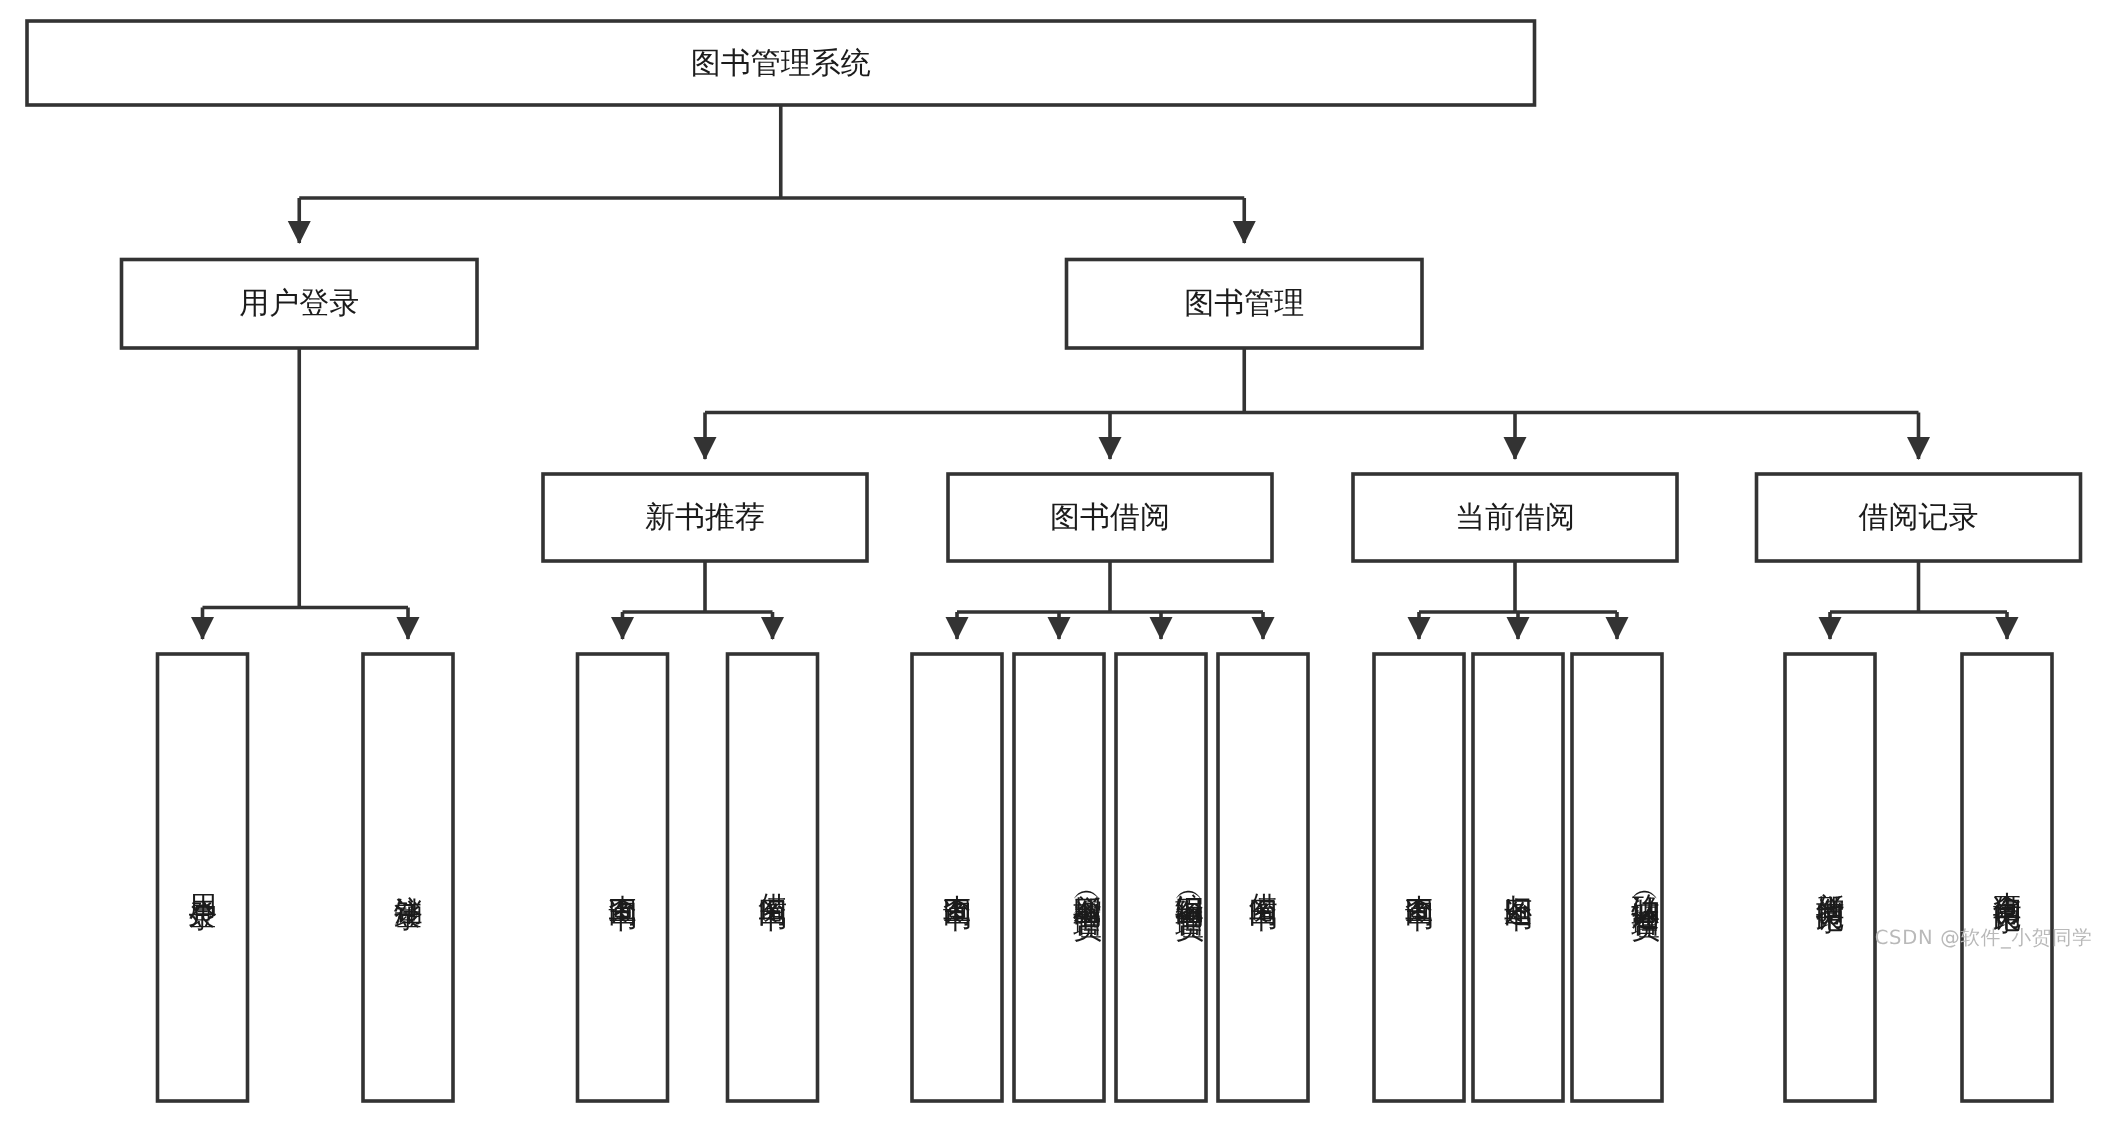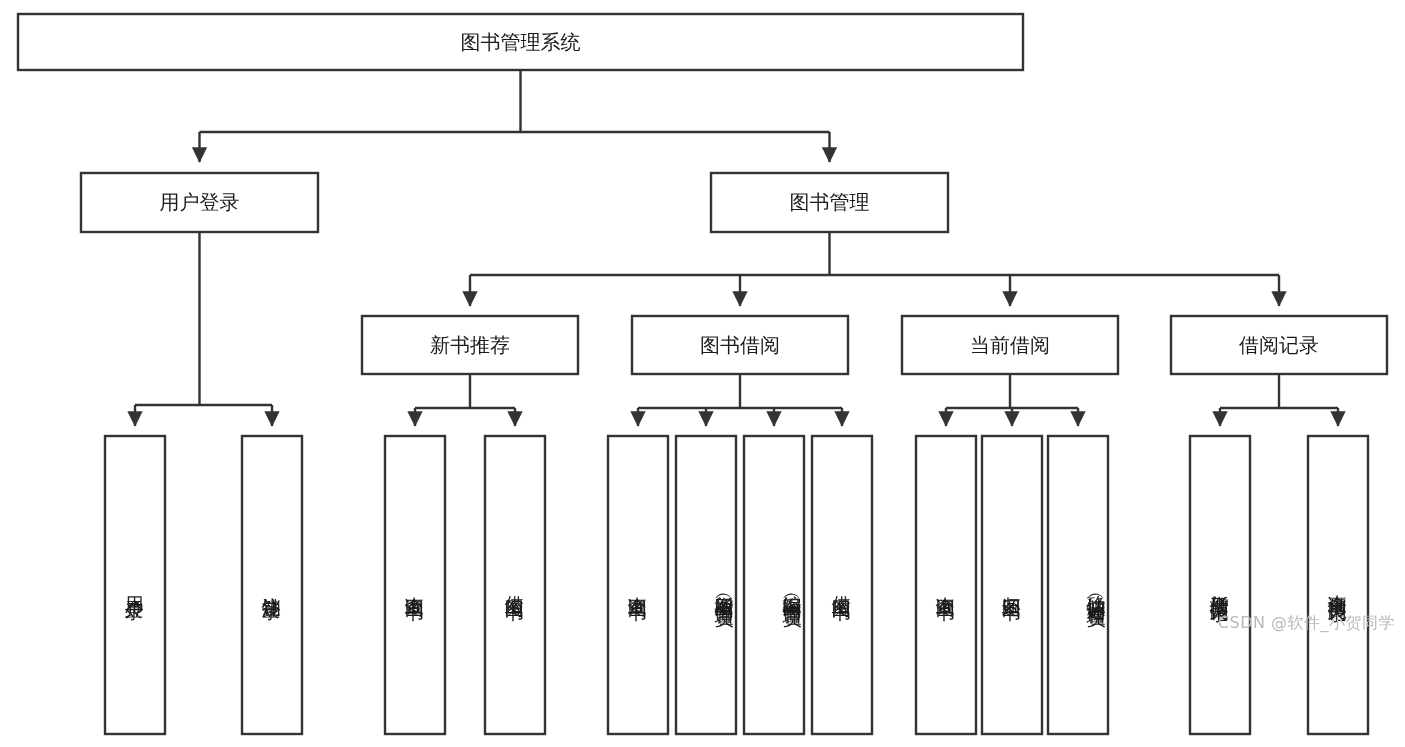--- a/index.html
+++ b/index.html
@@ -60,21 +60,21 @@
     align-items: center;
     justify-content: center;
     white-space: nowrap;
     pointer-events: none;
   }
   .watermark {
     position: absolute;
     right: 10px;
     bottom: 4px;
     font-family: "DejaVu Sans", "Liberation Sans", sans-serif;
-    font-size: 16px;
+    font-size: 13px;
     color: #b9b9b9;
     letter-spacing: 0.5px;
     white-space: nowrap;
   }
 </style>
 </head>
 <body>
 
 <div id="diagram-root">
 

